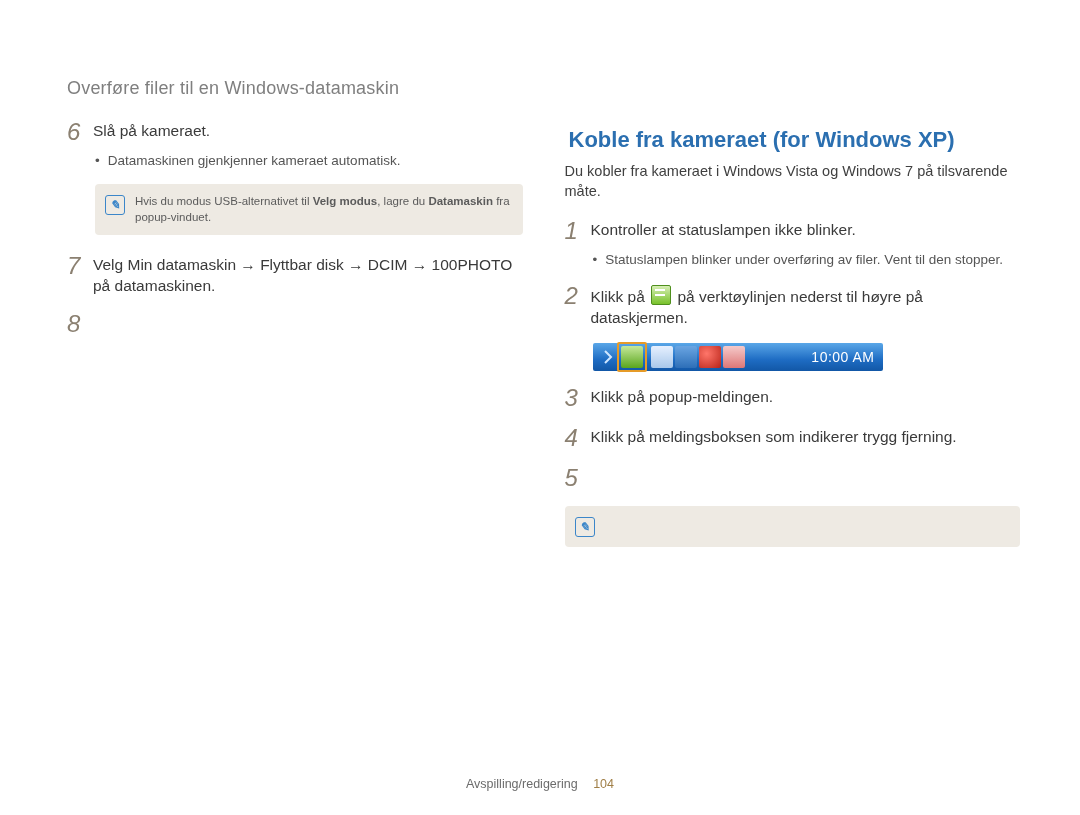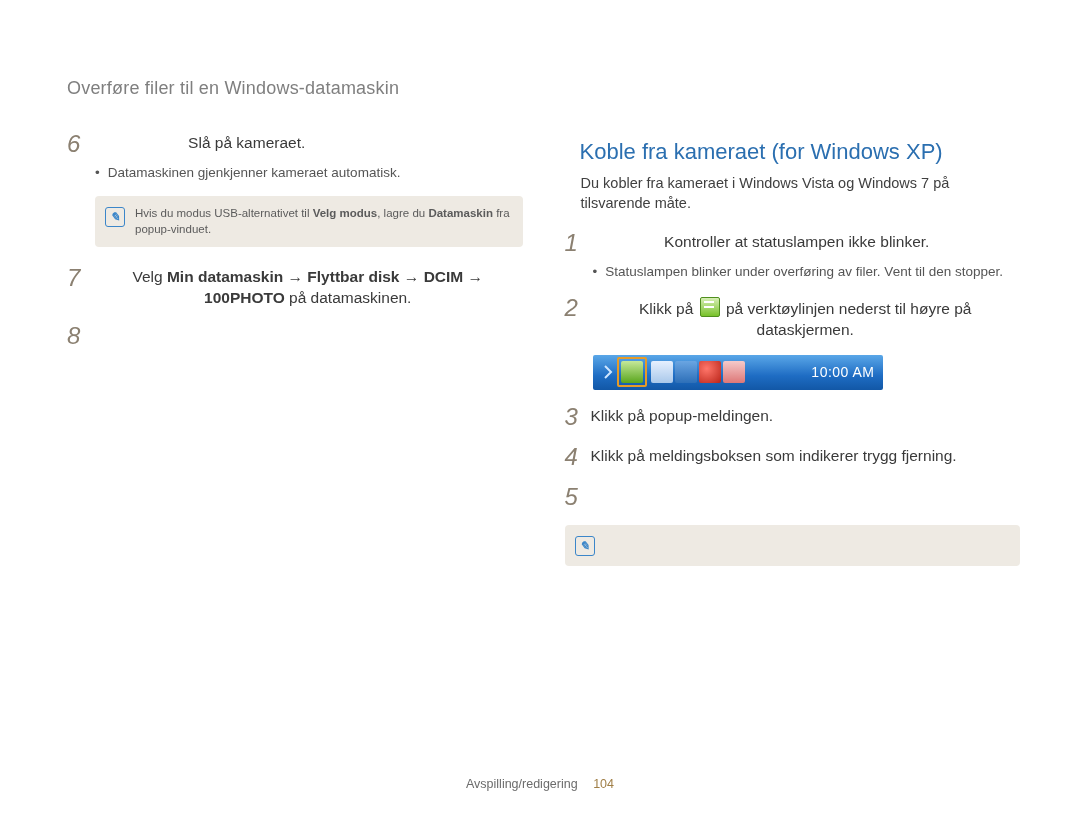--- a/index.html
+++ b/index.html
@@ -14,21 +14,21 @@
   .page {
     box-sizing: border-box;
     padding: 78px 60px 0 67px;
     position: relative;
     height: 100%;
   }
   .page-heading {
     font-size: 18px;
     font-weight: 300;
     color: #7f7f7f;
-    margin-bottom: 32px;
+    margin-bottom: 20px;
     letter-spacing: 0.2px;
   }
   .columns {
     display: flex;
     gap: 42px;
   }
   .col-left, .col-right {
     width: 456px;
   }
   .step {
@@ -42,21 +42,20 @@
     color: #8b8071;
     width: 26px;
     flex-shrink: 0;
     line-height: 1.1;
   }
   .step-body {
     font-size: 15.5px;
     line-height: 1.35;
     color: #3a3a3a;
     padding-top: 2px;
-    text-align: center;
   }
   .step-body .bullet {
     display: flex;
     font-size: 13.5px;
     color: #555;
     margin-top: 10px;
   }
   .step-body .bullet::before {
     content: "\2022";
     margin: 0 8px 0 2px;
@@ -87,32 +86,31 @@
     justify-content: center;
     color: #3b86c9;
     font-style: italic;
     font-weight: bold;
     font-size: 12px;
     margin-top: 1px;
   }
   h2.section-title {
     color: #2b6fb0;
     font-size: 22px;
-    font-weight: 400;
-    margin: 8px 0 8px 15px;
+    font-weight: 700;
+    margin: 8px 0 8px 4px;
   }
   .subtext {
     font-size: 14.5px;
     color: #404040;
     line-height: 1.4;
     margin-bottom: 16px;
-    margin-left: 16px;
   }
   .arrow-chain b {
-    font-weight: bold;
+    font-weight: normal;
   }
   .inline-icon {
     display: inline-flex;
     width: 18px;
     height: 18px;
     vertical-align: -3px;
     background: linear-gradient(#d7efb5, #78c22a);
     border: 1px solid #4f8f1d;
     border-radius: 2px;
     position: relative;
@@ -123,21 +121,21 @@
     position: absolute;
     left: 3px; top: 8px;
     width: 10px; height: 2px;
     background: #fff;
     box-shadow: 0 -5px 0 0 #fff;
   }
   
   .systray {
     margin: 14px 0 14px 28px;
     width: 290px;
-    height: 35px;
+    height: 28px;
     background: linear-gradient(#5aa7e8, #1e6cc3 60%, #1257a6);
     border-radius: 2px;
     display: flex;
     align-items: center;
     padding: 0 8px;
     box-sizing: border-box;
     gap: 2px;
     position: relative;
   }
   .tray-start {

